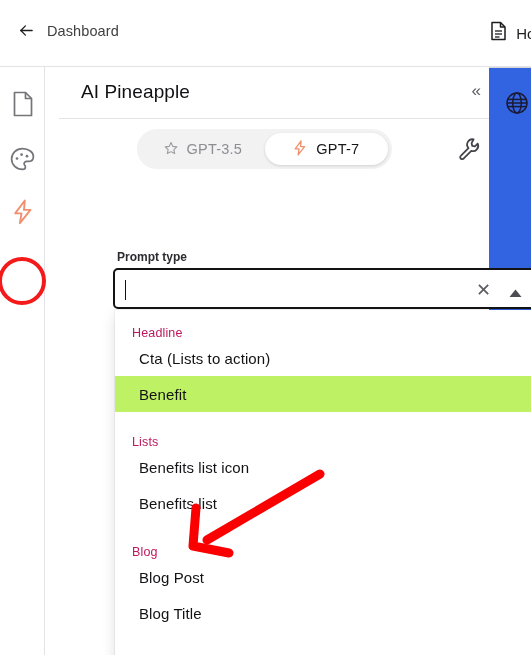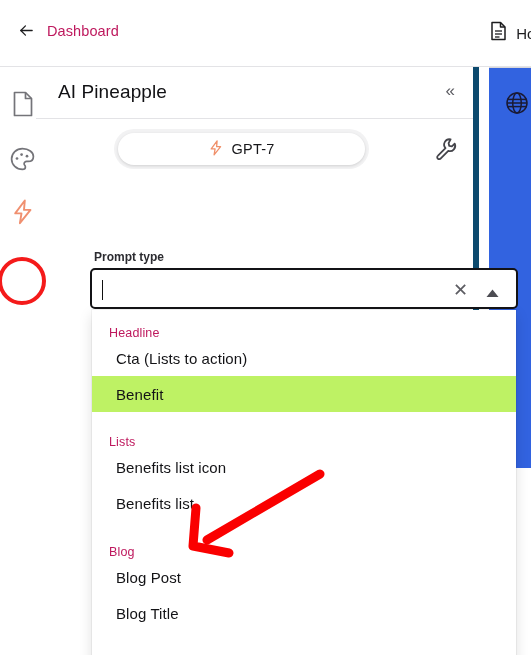--- a/index.html
+++ b/index.html
@@ -32,21 +32,21 @@
     left: 18px; top: 22px;
     display: flex; align-items: center; gap: 12px;
     cursor: pointer;
   }
   .back-arrow {
     width: 17px; height: 17px;
     display: block;
   }
   .back-label {
     font-size: 14.5px;
-    color: #be185d;
+    color: #404040;
     letter-spacing: .1px;
   }
   .howto {
     position: absolute;
     right: -46px; top: 21px;
     display: flex; align-items: center; gap: 9px;
     cursor: pointer;
     white-space: nowrap;
   }
   .howto-label {
@@ -79,24 +79,24 @@
     width: 48px; height: 48px;
     border: 4px solid #f41a1a;
     border-radius: 50%;
     pointer-events: none;
     z-index: 30;
   }
 
   
   .panel {
     position: absolute;
-    left: 36px; top: 67px;
+    left: 59px; top: 67px;
     width: 443px; height: 588px;
     background: #ffffff;
-    border-right: 6px solid #0c4a6e;
+    border-right: 3px solid #0c4a6e;
   }
   .panel-head {
     position: relative;
     height: 52px;
     border-bottom: 1px solid #e3e3e6;
   }
   .panel-title {
     position: absolute;
     left: 22px; top: 14px;
     font-size: 19px;
@@ -310,20 +310,28 @@
   <div class="panel">
 
     <div class="panel-head">
       <div class="panel-title">AI Pineapple</div>
       <div class="collapse-btn">«</div>
     </div>
 
     <div class="model-row">
       <div class="seg">
 
+        <div class="seg-opt">
+          <span>
+            <svg width="14" height="14" viewBox="0 0 24 24" fill="none" stroke="#9a9aa0" stroke-width="1.9" stroke-linejoin="round">
+              <polygon points="12,2.6 15,9.2 22,10 16.9,14.8 18.3,21.6 12,18.2 5.7,21.6 7.1,14.8 2,10 9,9.2"></polygon>
+            </svg>
+          </span>
+          <span>GPT-3.5</span>
+        </div>
 
         <div class="seg-opt active">
           <span>
             <svg width="14" height="16" viewBox="0 0 22 26" fill="none" stroke="#f0906a" stroke-width="2.1" stroke-linejoin="round" stroke-linecap="round">
               <path d="M12.8 1.5L3.2 14.4h6.3l-1.6 9.8 10.6-13.3h-6.5z"></path>
             </svg>
           </span>
           <span>GPT-7</span>
         </div>
       </div>

